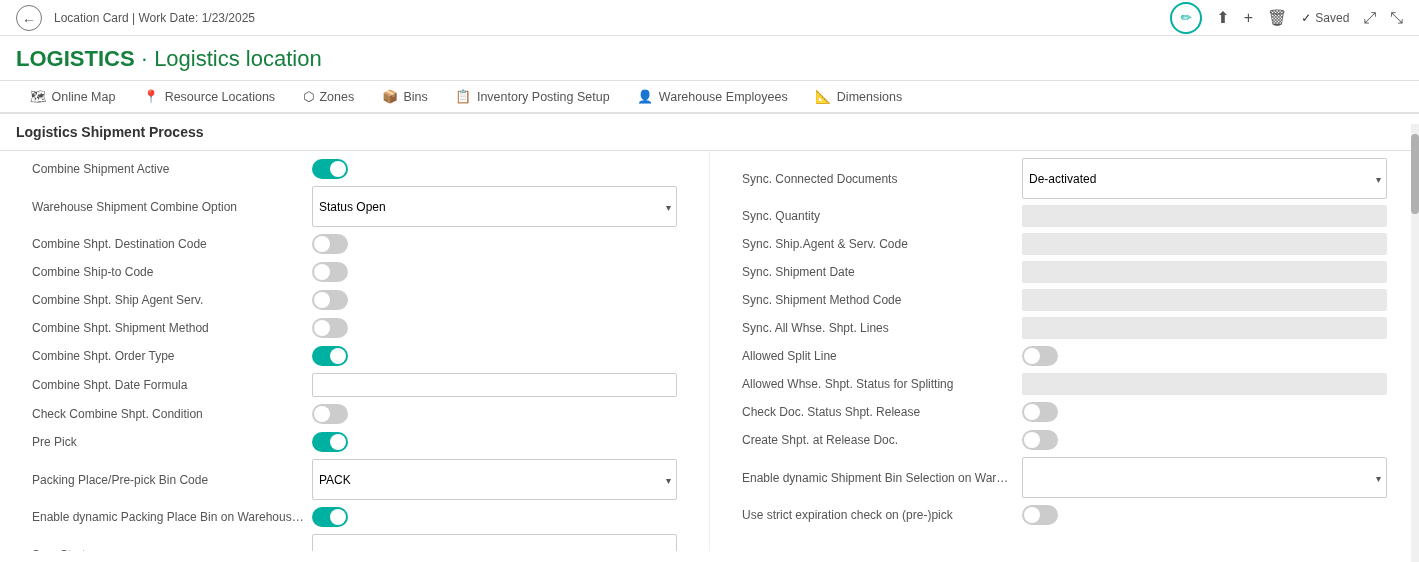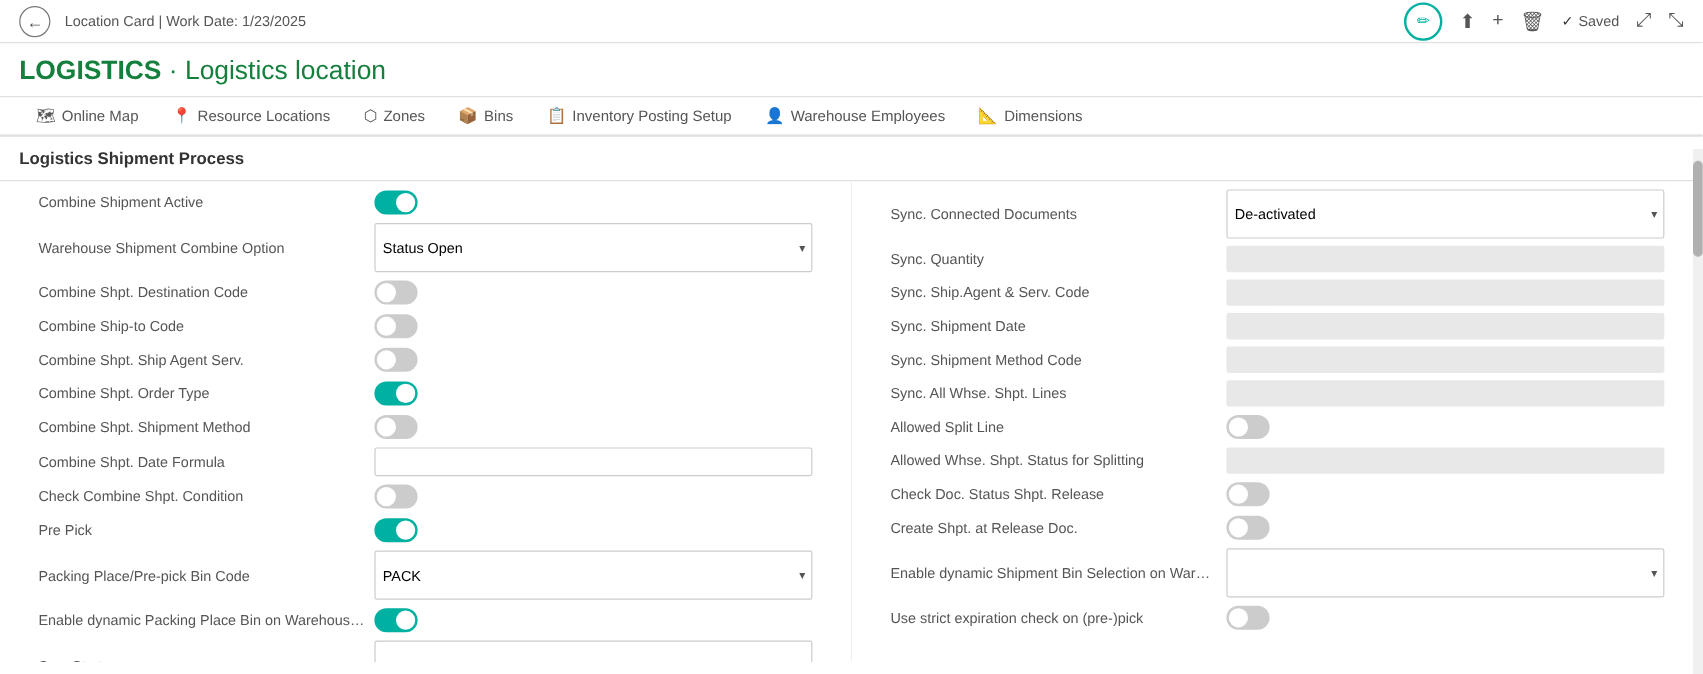--- a/index.html
+++ b/index.html
@@ -213,34 +213,34 @@
           <div class="form-label">Combine Shpt. Ship Agent Serv.</div>
           <div class="form-control">
             <div class="toggle-wrap">
               <div class="toggle off">
                 <div class="toggle-knob"></div>
               </div>
             </div>
           </div>
         </div>
         <div class="form-row">
+          <div class="form-label">Combine Shpt. Shipment Method</div>
+          <div class="form-control">
+            <div class="toggle-wrap">
+              <div class="toggle off">
+                <div class="toggle-knob"></div>
+              </div>
+            </div>
+          </div>
+        </div>
+        <div class="form-row">
           <div class="form-label">Combine Shpt. Order Type</div>
           <div class="form-control">
             <div class="toggle-wrap">
               <div class="toggle on">
-                <div class="toggle-knob"></div>
-              </div>
-            </div>
-          </div>
-        </div>
-        <div class="form-row">
-          <div class="form-label">Combine Shpt. Shipment Method</div>
-          <div class="form-control">
-            <div class="toggle-wrap">
-              <div class="toggle off">
                 <div class="toggle-knob"></div>
               </div>
             </div>
           </div>
         </div>
         <div class="form-row">
           <div class="form-label">Combine Shpt. Date Formula</div>
           <div class="form-control"><input type="text" class="text-input" style=""></div>
         </div>
         <div class="form-row">

